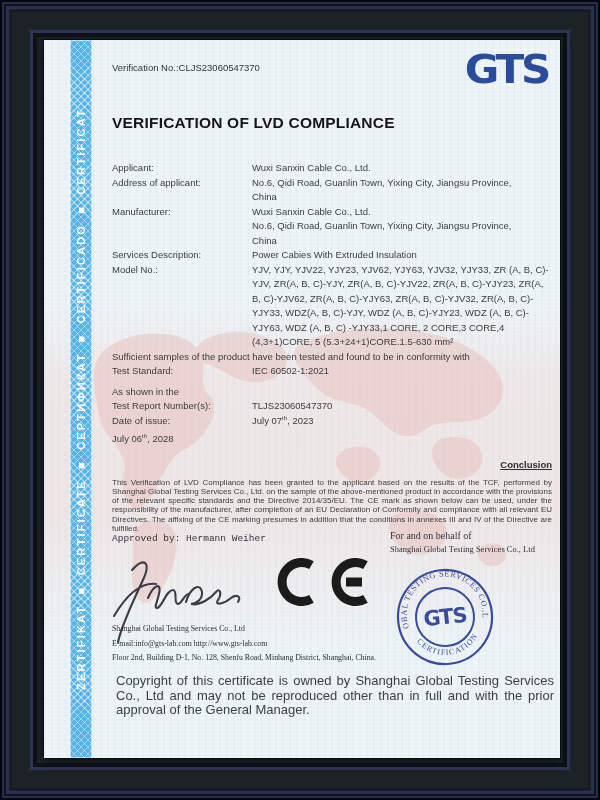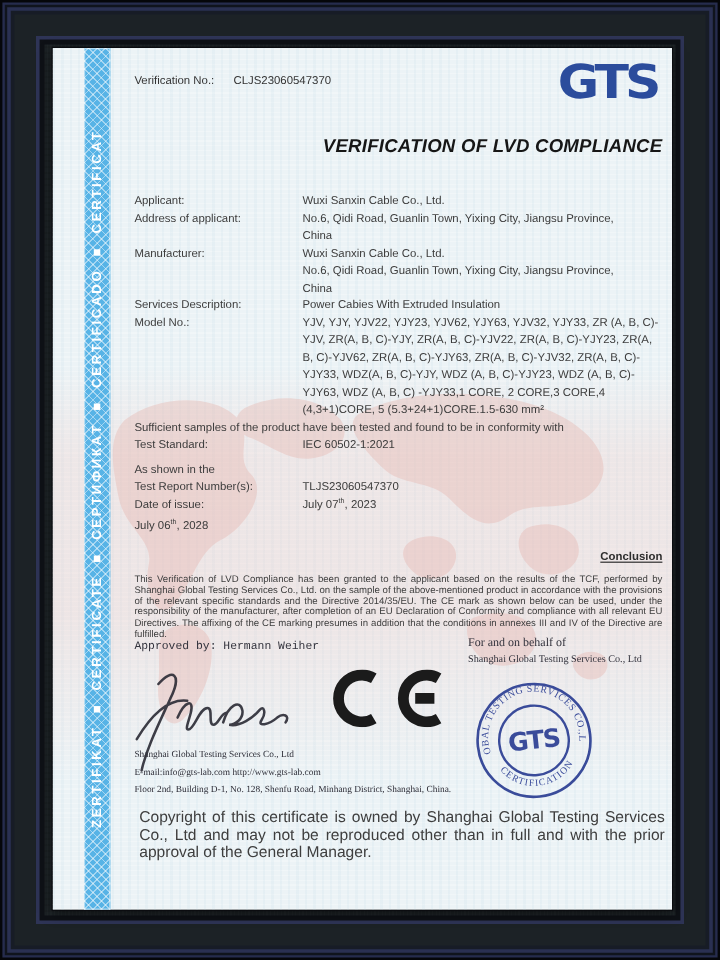--- a/index.html
+++ b/index.html
@@ -52,28 +52,28 @@
     position:absolute;left:50%;top:50%;width:710px;
     transform:translate(-50%,-50%) rotate(-90deg);
     text-align:center;white-space:nowrap;
     color:#ffffff;font-size:11px;font-weight:bold;
     letter-spacing:2.2px;word-spacing:5px;
   }
   
   .content{position:absolute;left:68px;top:14px;width:440px;color:#3c3c3c;}
   .header-row{display:flex;justify-content:space-between;align-items:flex-start;height:46px;}
   .verif{font-size:9.5px;margin-top:8px;color:#333;}
-  .verif .lbl{margin-right:16px;}
+  .verif .lbl{margin-right:0;}
   .gts-logo{
     font-family:"DejaVu Sans",sans-serif;font-weight:bold;font-size:39px;line-height:40px;
     color:#2b4c9c;letter-spacing:-3px;transform:scaleX(1.08);transform-origin:right top;
     margin-top:-4px;margin-right:4px;
   }
   .title{
-    margin-top:14px;text-align:right;font-size:15.5px;font-weight:bold;font-style:italic;
+    margin-top:14px;text-align:left;font-size:15.5px;font-weight:bold;
     color:#161616;letter-spacing:.2px;
   }
   .fields{margin-top:29px;}
   .frow{display:flex;font-size:9.5px;line-height:14.5px;}
   .frow .flabel{width:140px;flex:0 0 140px;}
   .frow .fvalue{flex:1;white-space:pre-line;}
   .fullline{font-size:9.5px;line-height:14.5px;}
   .gap6{margin-top:6px;} .gap4{margin-top:4px;}
   .concl-head{margin-top:12px;font-size:9.5px;font-weight:bold;text-decoration:underline;color:#2e2e2e;text-align:right;}
   .concl-para{

